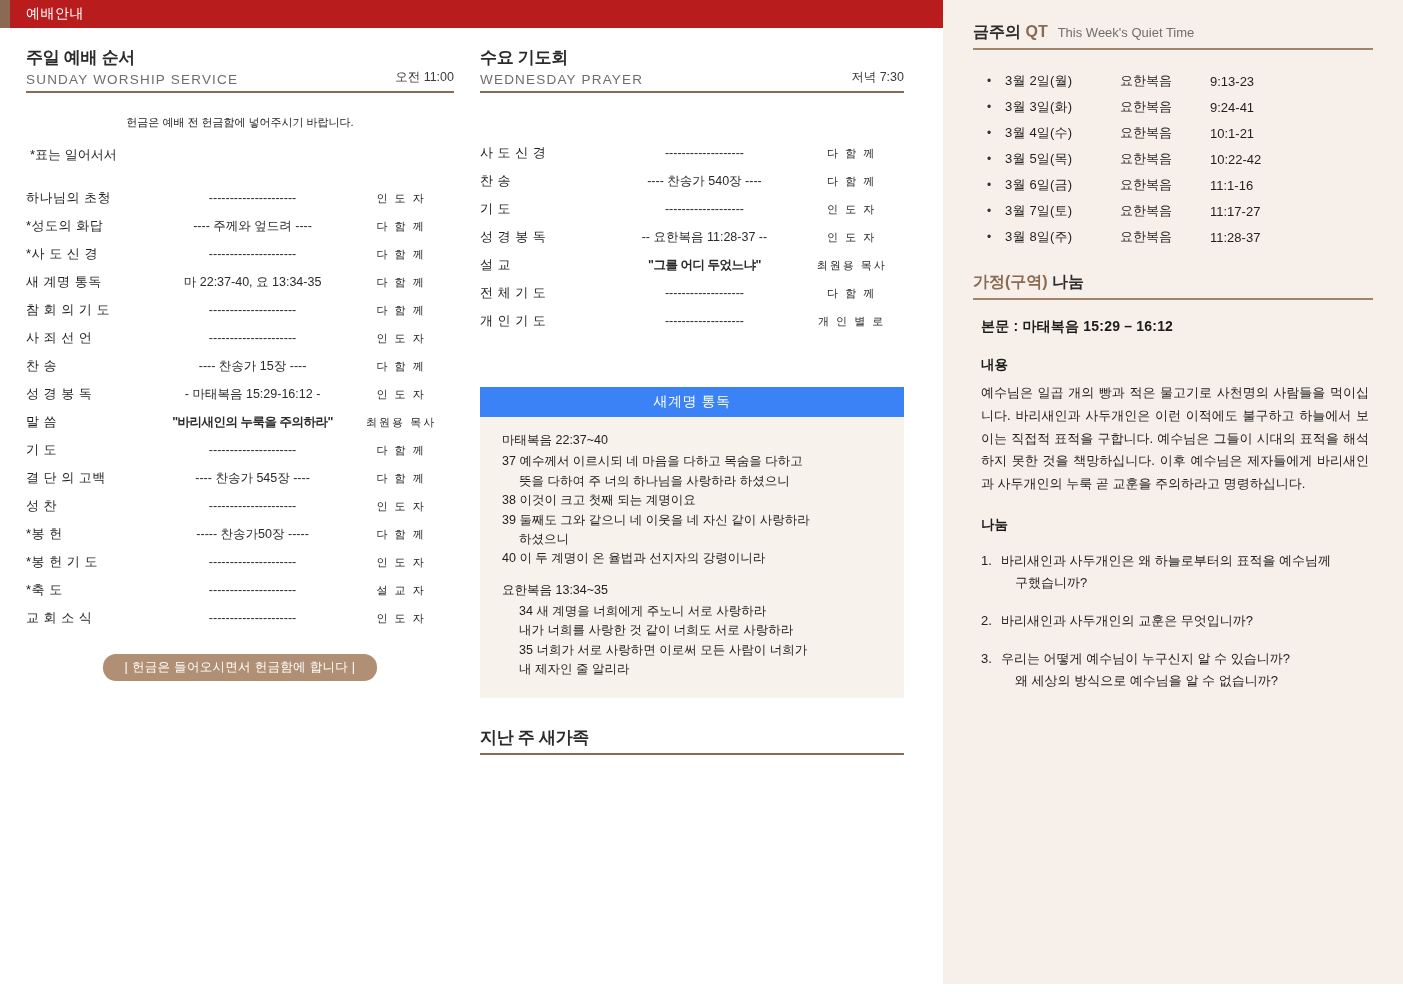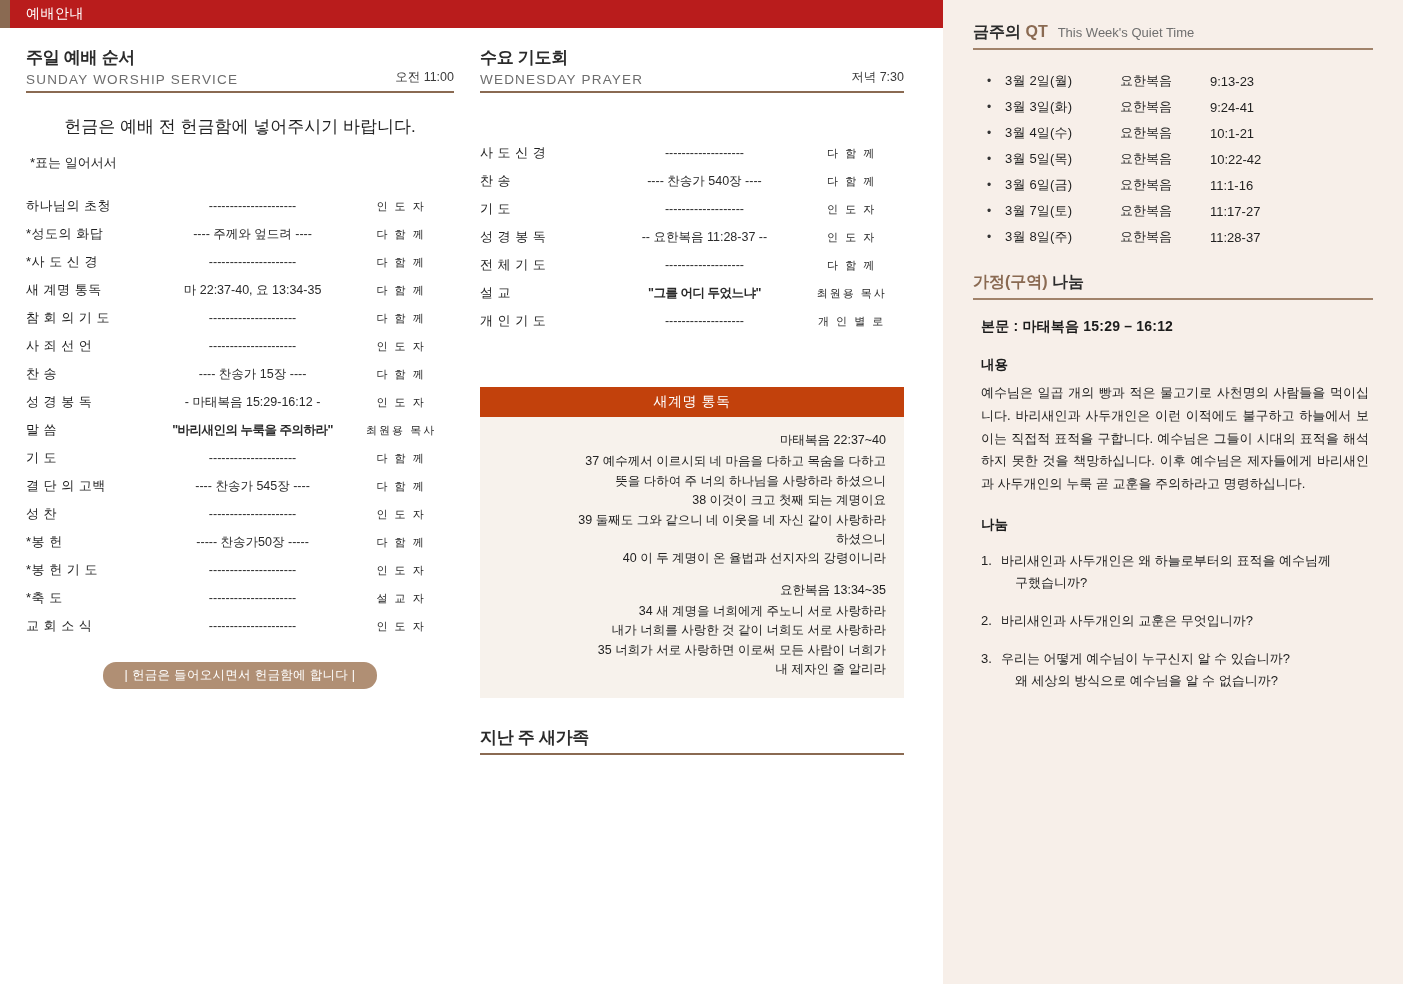--- a/index.html
+++ b/index.html
@@ -30,21 +30,21 @@
   .col-right { width:460px; padding-left:10px; padding-right:26px; }
 
   .sec-head { margin-bottom:4px; }
   .sec-title-ko { font-size:17px; font-weight:bold; color:#2b2b2b; letter-spacing:-0.3px; }
   .sec-sub-row { display:flex; align-items:flex-end; justify-content:space-between; }
   .sec-title-en { font-size:13.5px; color:#6d6d6d; letter-spacing:1.2px; }
   .sec-time { font-size:12.5px; color:#3a3a3a; padding-bottom:1px; }
   .rule { height:2px; background:#8a6a52; margin-top:4px; }
   .rule-thin { height:2px; background:#a1836b; margin-top:4px; }
 
-  .notice-center { text-align:center; font-size:17px; color:#222; margin:22px 0 0 0; }
+  .notice-center { text-align:center; font-size:11px; color:#222; margin:22px 0 0 0; }
   .notice-left { font-size:13px; color:#222; margin:16px 0 0 4px; }
 
   
   .order { margin-top:20px; width:100%; border-collapse:collapse; }
   .order td { padding:5px 0; font-size:13px; color:#1f1f1f; vertical-align:middle; }
   .order td.item { width:130px; letter-spacing:0.5px; }
   .order td.dots { width:190px; text-align:center; color:#2a2a2a; font-size:12.5px; white-space:nowrap; }
   .order td.who { width:105px; text-align:center; letter-spacing:2px; font-size:11px; }
   .title-quote { font-weight:bold; font-size:12.5px; letter-spacing:-0.5px; }
 
@@ -55,25 +55,25 @@
   }
 
   .prayer-turns { margin-top:22px; padding-left:0; }
   .pt-head { display:flex; align-items:baseline; gap:8px; }
   .pt-ko { font-size:16px; font-weight:bold; color:#2b2b2b; }
   .pt-en { font-size:13px; color:#6f6f6f; }
   .pt-box { margin-top:5px; height:170px; background:#f2ece6; }
 
   
   .box-head {
-    background:#c2410c; color:#fff; text-align:center;
+    background:#3b82f6; color:#fff; text-align:center;
     font-size:14px; padding:6px 1px; letter-spacing:0.5px;
   }
   .box-body {
-    background:#f7f2ec; padding:14px 18px 18px 22px; font-size:12.5px; color:#222; line-height:1.55;text-align:right;
+    background:#f7f2ec; padding:14px 18px 18px 22px; font-size:12.5px; color:#222; line-height:1.55;
   }
   .verse-head { margin-bottom:2px; font-size:12.5px; }
   .verse-line { text-indent:0; }
   .verse-indent { padding-left:17px; }
   .gap { height:12px; }
 
   .newfam { margin-top:28px; }
 
   
   .side { width:460px; height:984px; background:#f7efe9; padding:22px 30px 0 30px; position:relative; }
@@ -250,28 +250,28 @@
                 <td class="item">기          도</td>
                 <td class="dots">-------------------</td>
                 <td class="who">인 도 자</td>
               </tr>
               <tr>
                 <td class="item">성 경 봉 독</td>
                 <td class="dots">-- 요한복음 11:28-37 --</td>
                 <td class="who">인 도 자</td>
               </tr>
               <tr>
-                <td class="item">전 체 기 도</td>
-                <td class="dots">-------------------</td>
-                <td class="who">다 함 께</td>
-              </tr>
-              <tr>
                 <td class="item">설          교</td>
                 <td class="dots title-quote">"그를 어디 두었느냐"</td>
                 <td class="who">최원용  목사</td>
+              </tr>
+              <tr>
+                <td class="item">전 체 기 도</td>
+                <td class="dots">-------------------</td>
+                <td class="who">다 함 께</td>
               </tr>
               <tr>
                 <td class="item">개 인 기 도</td>
                 <td class="dots">-------------------</td>
                 <td class="who">개 인 별 로</td>
               </tr>
             </tbody>
         </table>
 
         <div style="margin-top:52px;">

